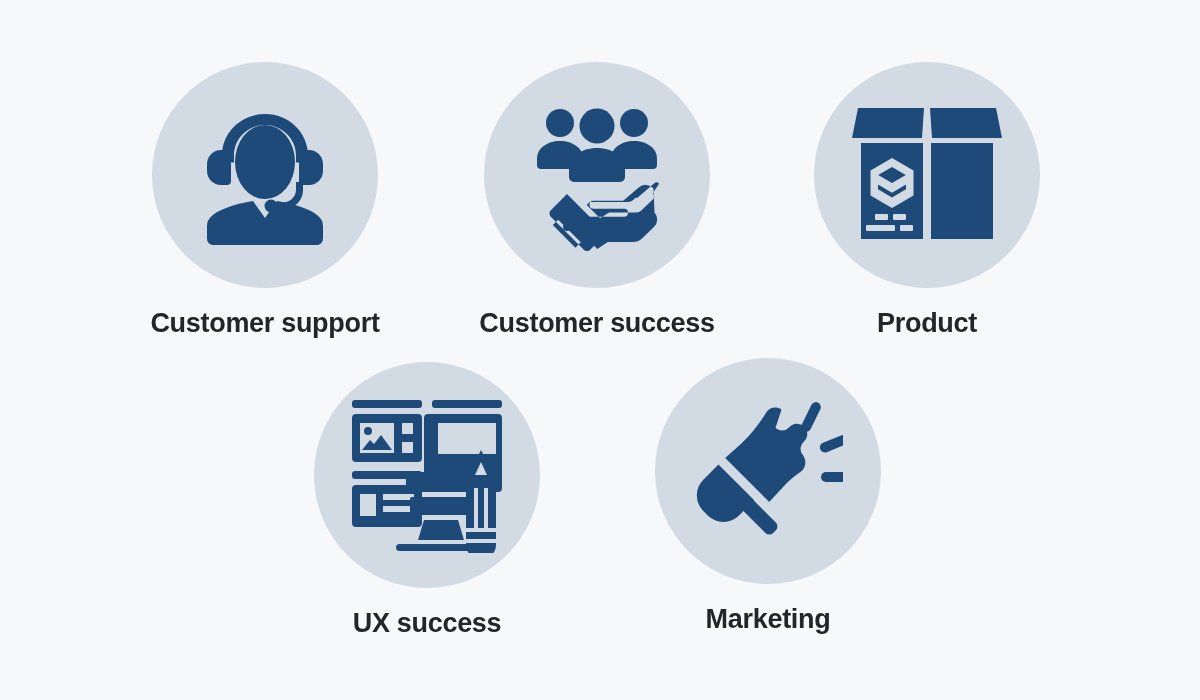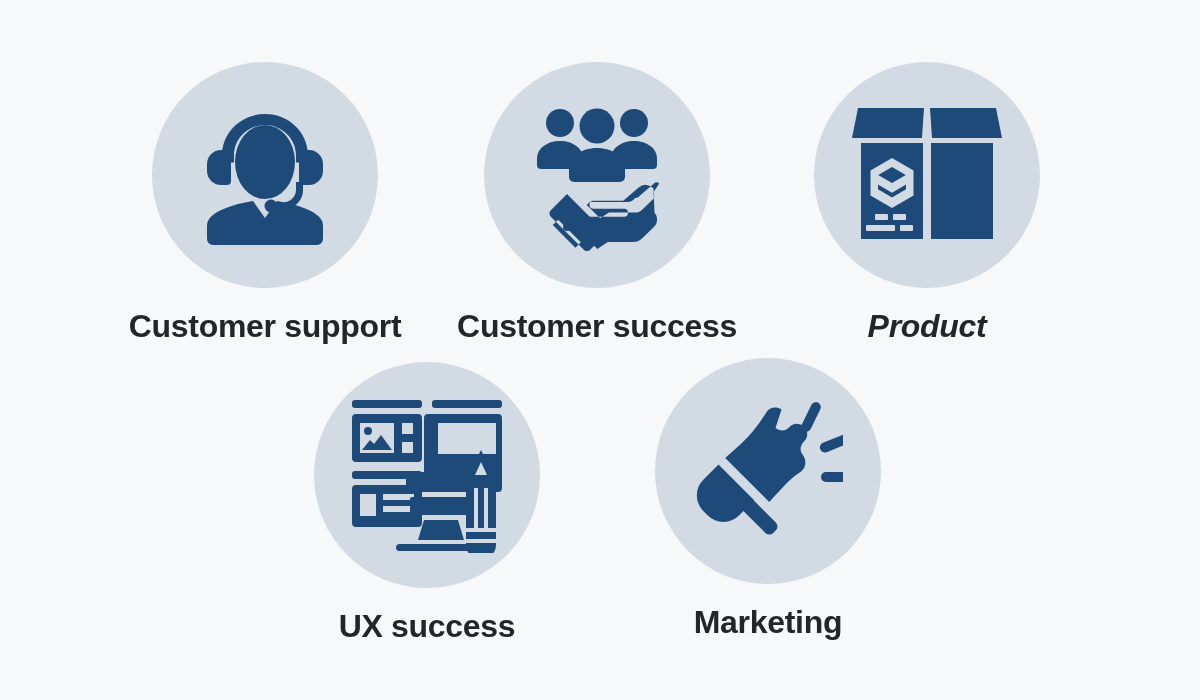--- a/index.html
+++ b/index.html
@@ -41,33 +41,33 @@
     align-items: center;
     justify-content: center;
   }
 
   .circle svg {
     display: block;
   }
 
   .cat-label {
     margin-top: 22px;
-    font-size: 32px;
+    font-size: 27px;
     font-weight: bold;
     color: #232529;
     letter-spacing: -0.3px;
     text-align: center;
     white-space: nowrap;
     line-height: 1;
   }
 
   
   #cell-customer-support { left: 135px;  top: 62px;  }
   #cell-customer-success { left: 467px;  top: 62px;  }
-  #cell-product          { left: 797px;  top: 62px; font-style: italic;  }
+  #cell-product          { left: 797px;  top: 62px;  }
 
   
   #cell-ux-design { left: 297px; top: 362px; }
   #cell-marketing { left: 638px; top: 358px; justify-content: flex-end; }
 </style>
 </head>
 <body>
 
 <div class="board">
 

